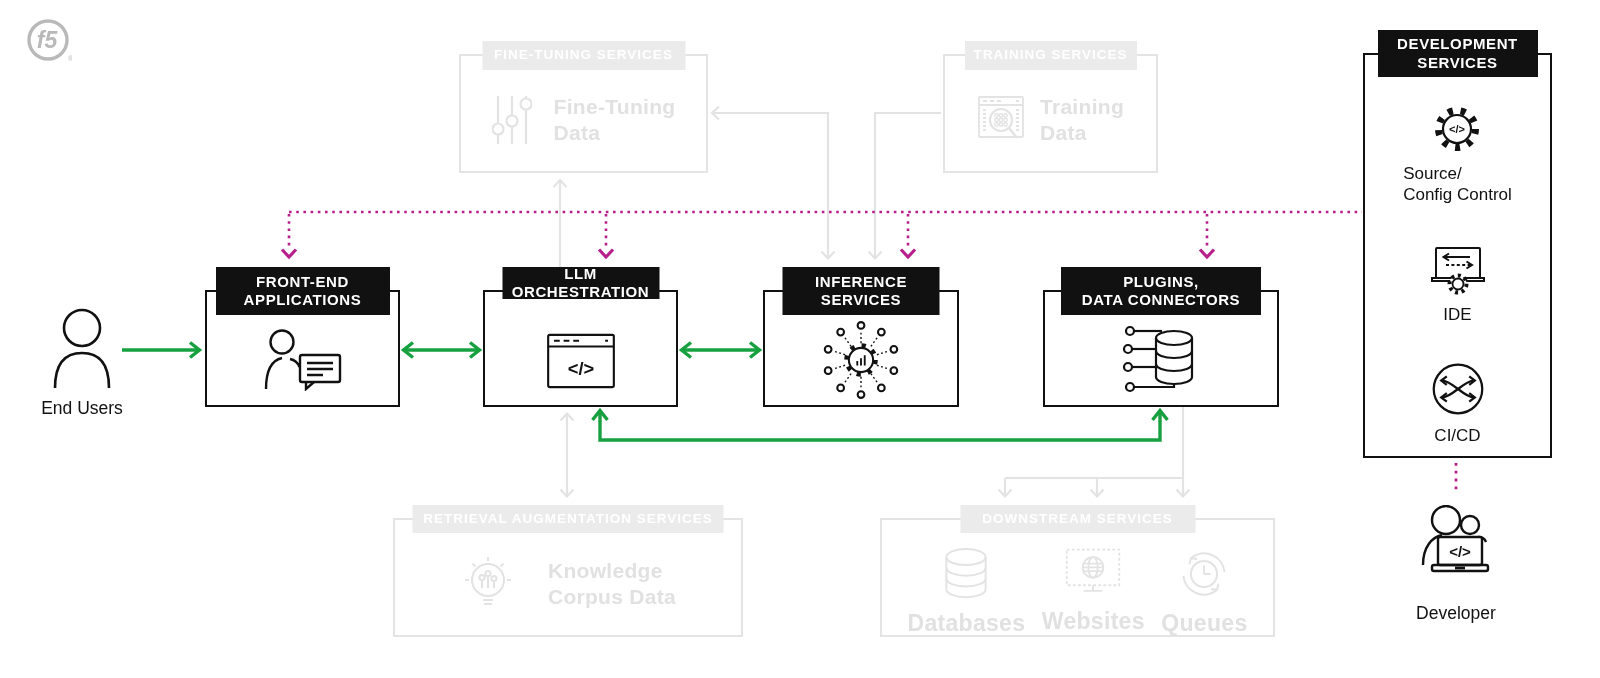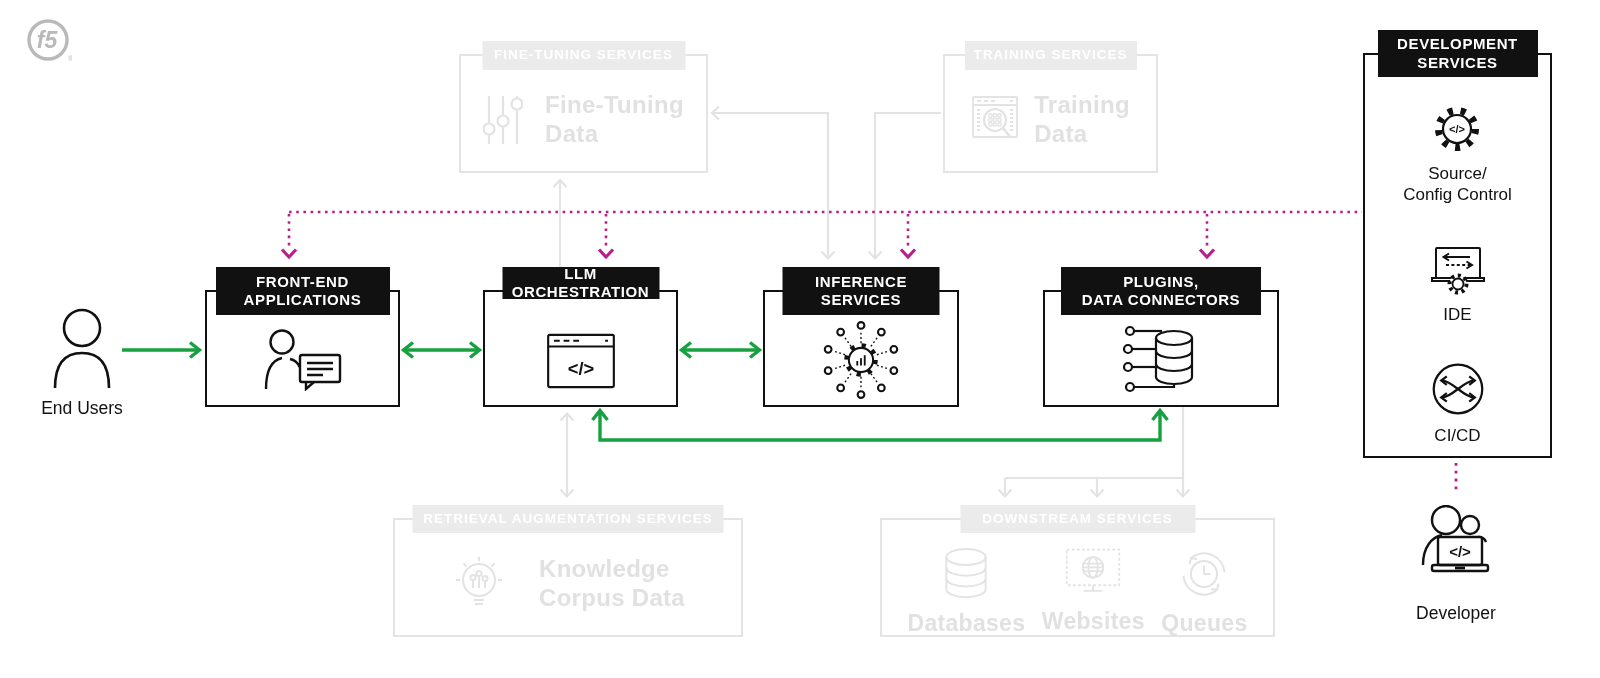--- a/index.html
+++ b/index.html
@@ -11,23 +11,23 @@
 
   .box{position:absolute;background:#fff;border:2.5px solid #111;box-sizing:border-box;
        display:flex;align-items:center;justify-content:center;}
   .box-header{position:absolute;left:50%;transform:translateX(-50%);background:#111;color:#fff;
        font-weight:700;font-size:15px;line-height:1.22;letter-spacing:.6px;text-align:center;
        white-space:pre-line;display:flex;align-items:center;justify-content:center;box-sizing:border-box;}
   .faded.box{border:2px solid #e4e4e4;}
   .faded .box-header{background:#ebebeb;color:#fff;font-size:13.5px;letter-spacing:1px;}
   .icon-active{color:#111;}
   .icon-faded{color:#e3e3e3;}
-  .faded-label{color:#e1e1e1;font-size:24px;font-weight:600;line-height:1.2;white-space:pre-line;
+  .faded-label{color:#e1e1e1;font-size:21px;font-weight:600;line-height:1.2;white-space:pre-line;
        letter-spacing:.3px;}
-  .small-label{color:#111;font-size:17px;font-weight:500;text-align:center;line-height:1.25;
+  .small-label{color:#111;font-size:17px;font-weight:500;line-height:1.25;
        white-space:pre-line;}
   .actor{position:absolute;display:flex;flex-direction:column;align-items:center;}
   .col-item{display:flex;flex-direction:column;align-items:center;}
   .ds-col{display:flex;flex-direction:column;align-items:center;gap:8px;}
   .ds-col .faded-label{font-size:23px;}
 </style>
 </head>
 <body>
 
 <div id="canvas">

